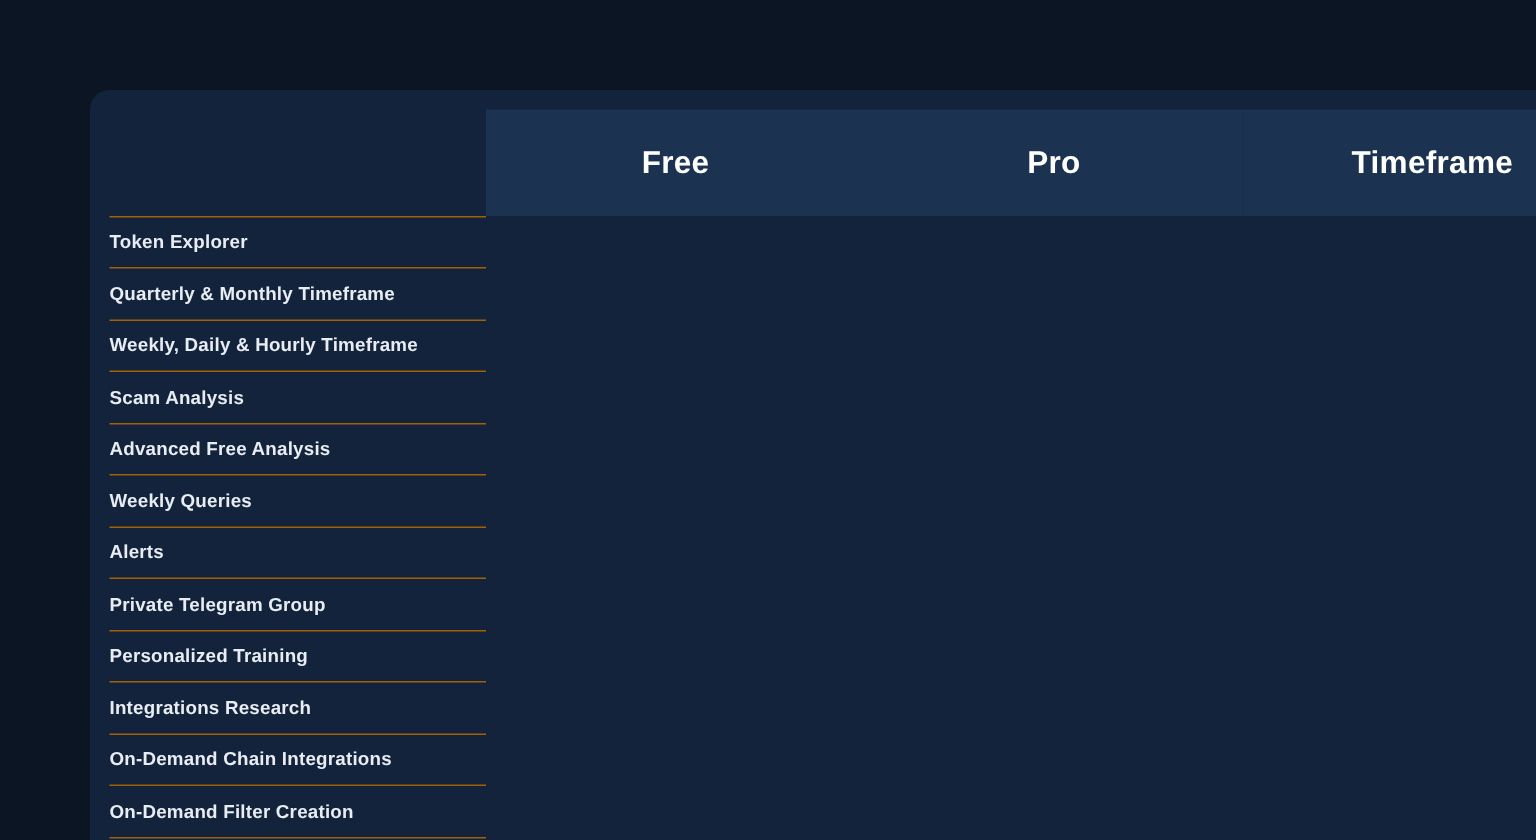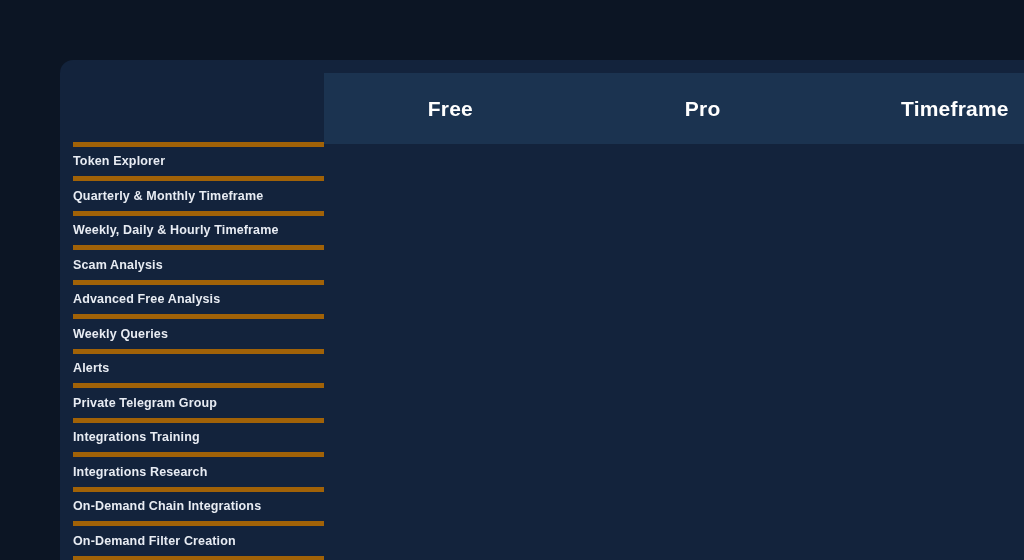--- a/index.html
+++ b/index.html
@@ -67,21 +67,21 @@
 
   
   tbody tr.feature-row td {
     height: 34.5px;
     padding: 0;
     vertical-align: middle;
     border-top: 1px solid #1d3css;
   }
 
   tbody tr.feature-row td {
-    border-top: 5px solid #a16207;
+    border-top: 1px solid #a16207;
   }
 
   td.feature-name {
     background: #13233c;
     color: #e8ecf3;
     font-size: 12.5px;
     font-weight: bold;
     letter-spacing: 0.15px;
     padding-left: 17px;
     white-space: nowrap;
@@ -126,21 +126,21 @@
           <tr class="feature-row">
             <td class="feature-name">Weekly Queries</td>
           </tr>
           <tr class="feature-row">
             <td class="feature-name">Alerts</td>
           </tr>
           <tr class="feature-row">
             <td class="feature-name">Private Telegram Group</td>
           </tr>
           <tr class="feature-row">
-            <td class="feature-name">Integrations Training</td>
+            <td class="feature-name">Personalized Training</td>
           </tr>
           <tr class="feature-row">
             <td class="feature-name">Integrations Research</td>
           </tr>
           <tr class="feature-row">
             <td class="feature-name">On-Demand Chain Integrations</td>
           </tr>
           <tr class="feature-row">
             <td class="feature-name">On-Demand Filter Creation</td>
           </tr>

